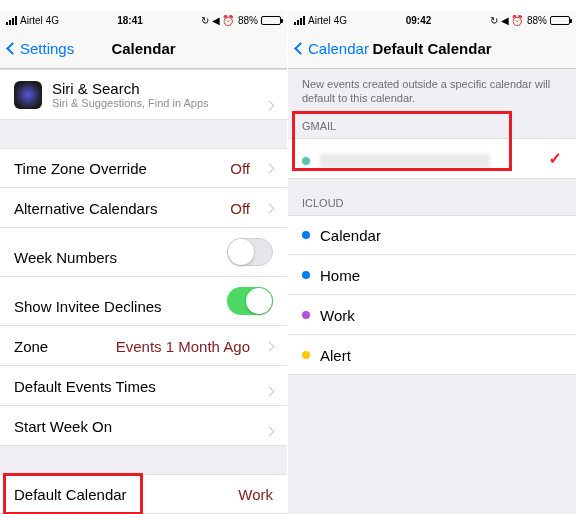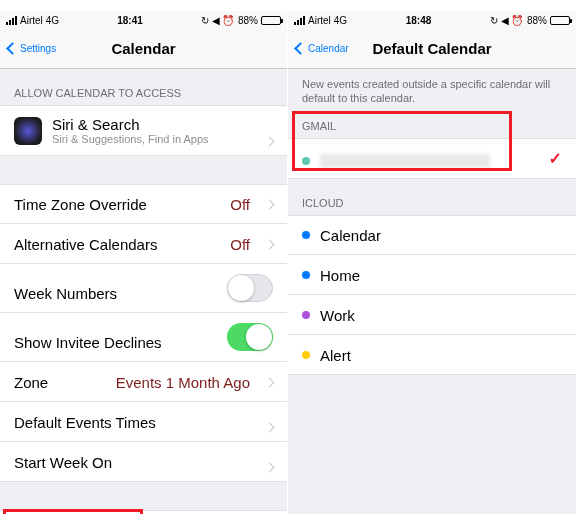--- a/index.html
+++ b/index.html
@@ -8,21 +8,21 @@
 .screen.left { border-right: 1px solid #fff; }
 .statusbar { height: 18px; background: #f8f8f8; display: flex; align-items: center; justify-content: space-between; padding: 0 6px; font-size: 10px; color: #000; }
 .sb-left, .sb-right { display: flex; align-items: center; gap: 3px; }
 .signal { display: flex; align-items: flex-end; gap: 1px; }
 .signal span { width: 2px; background: #000; }
 .signal span:nth-child(1){height:3px}.signal span:nth-child(2){height:5px}.signal span:nth-child(3){height:7px}.signal span:nth-child(4){height:9px}
 .battery { width: 20px; height: 9px; border: 1px solid #000; border-radius: 2px; position: relative; }
 .battery::after { content: ''; position: absolute; right: -3px; top: 2px; width: 2px; height: 4px; background: #000; border-radius: 0 1px 1px 0; }
 .battery-fill { background: #000; height: 100%; width: 88%; }
 .navbar { height: 40px; background: #f8f8f8; border-bottom: 1px solid #c8c7cc; display: flex; align-items: center; padding: 0 8px; position: relative; }
-.nav-back { color: #007aff; font-size: 10px; display: flex; align-items: center; cursor: pointer; }
+.nav-back { color: #007aff; font-size: 15px; display: flex; align-items: center; cursor: pointer; }
 .nav-title { position: absolute; left: 0; right: 0; text-align: center; font-weight: 600; font-size: 15px; pointer-events: none; }
 .chev-left { display:inline-block; width:9px; height:9px; border-left:2px solid #007aff; border-bottom:2px solid #007aff; transform: rotate(45deg); margin-right:3px; }
 .chev-right { display:inline-block; width:7px; height:7px; border-top:1.5px solid #c7c7cc; border-right:1.5px solid #c7c7cc; transform: rotate(45deg); }
 .content { flex: 1; overflow: hidden; }
 .section-header { font-size: 11px; color: #6d6d72; padding: 18px 14px 6px; text-transform: uppercase; }
 .section-desc { font-size: 11px; color: #6d6d72; padding: 8px 14px 10px; line-height: 1.3; }
 .row { background: #fff; padding: 10px 14px; display: flex; align-items: flex-end; justify-content: space-between; border-bottom: 1px solid #e0e0e0; min-height: 40px; cursor: pointer; }
 .row.first { border-top: 1px solid #e0e0e0; }
 .row-left { display: flex; align-items: center; gap: 10px; }
 .siri-icon { width: 28px; height: 28px; border-radius: 6px; background: radial-gradient(circle at 50% 50%, #5856d6 0%, #1c1c1e 70%); flex-shrink: 0; }
@@ -65,21 +65,20 @@
     </div>
   </div>
   <div class="navbar">
     <div class="nav-back">
         <span class="chev-left"></span>
         <span>Settings</span>
       </div>
     <div class="nav-title">Calendar</div>
   </div>
   <div class="content">
-    <div class="section-header">ALLOW CALENDAR TO ACCESS</div>
     <div class="row first">
       <div class="row-left">
         <div class="siri-icon"></div>
         <div>
           <div class="row-title">Siri &amp; Search</div>
           <div class="row-sub">Siri &amp; Suggestions, Find in Apps</div>
         </div>
       </div>
       <span class="chev-right"></span>
     </div>
@@ -138,21 +137,21 @@
     <div class="sb-left">
       <span class="signal">
           <span></span>
           <span></span>
           <span></span>
           <span></span>
         </span>
       <span>Airtel</span>
       <span>4G</span>
     </div>
-    <div style="font-weight:600">18:48</div>
+    <div style="font-weight:600">09:42</div>
     <div class="sb-right">
       <span>↻ ◀ ⏰</span>
       <span>88%</span>
       <span class="battery"><span class="battery-fill"></span></span>
     </div>
   </div>
   <div class="navbar">
     <div class="nav-back">
         <span class="chev-left"></span>
         <span>Calendar</span>

